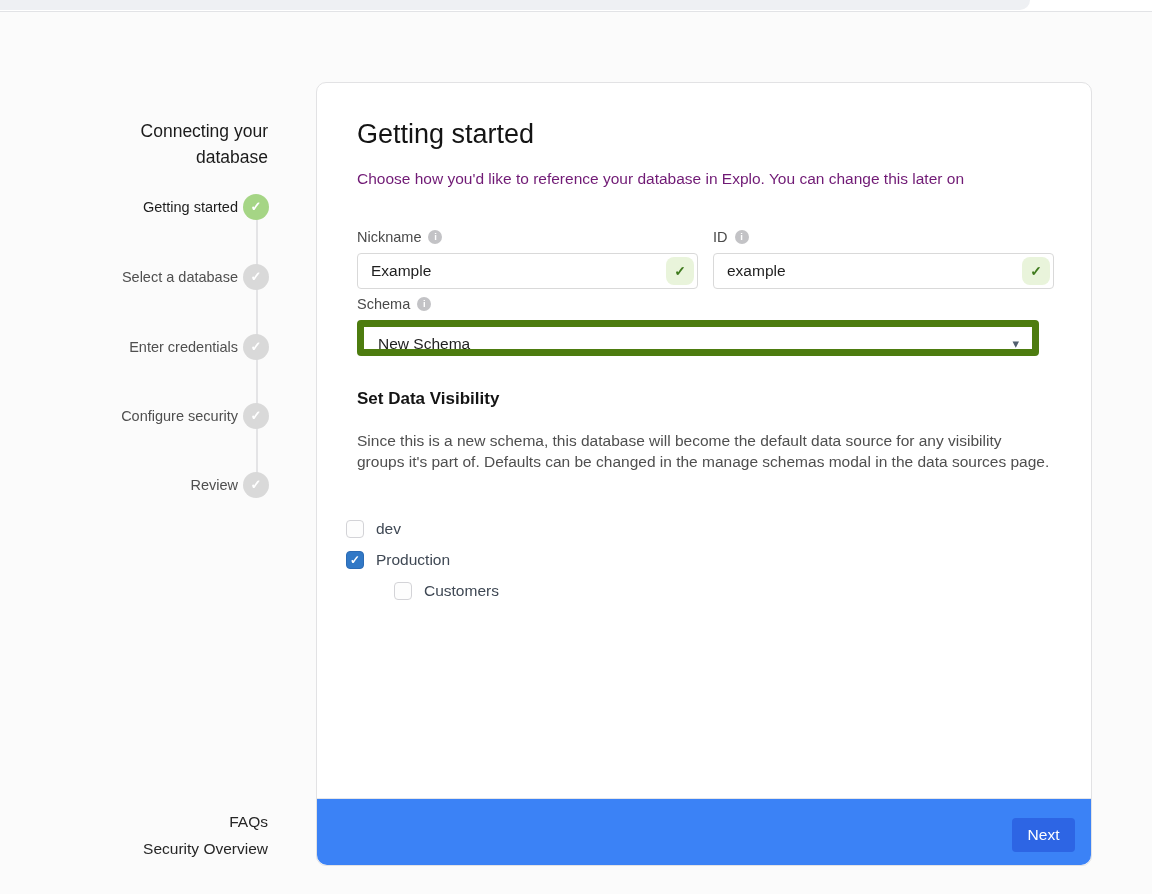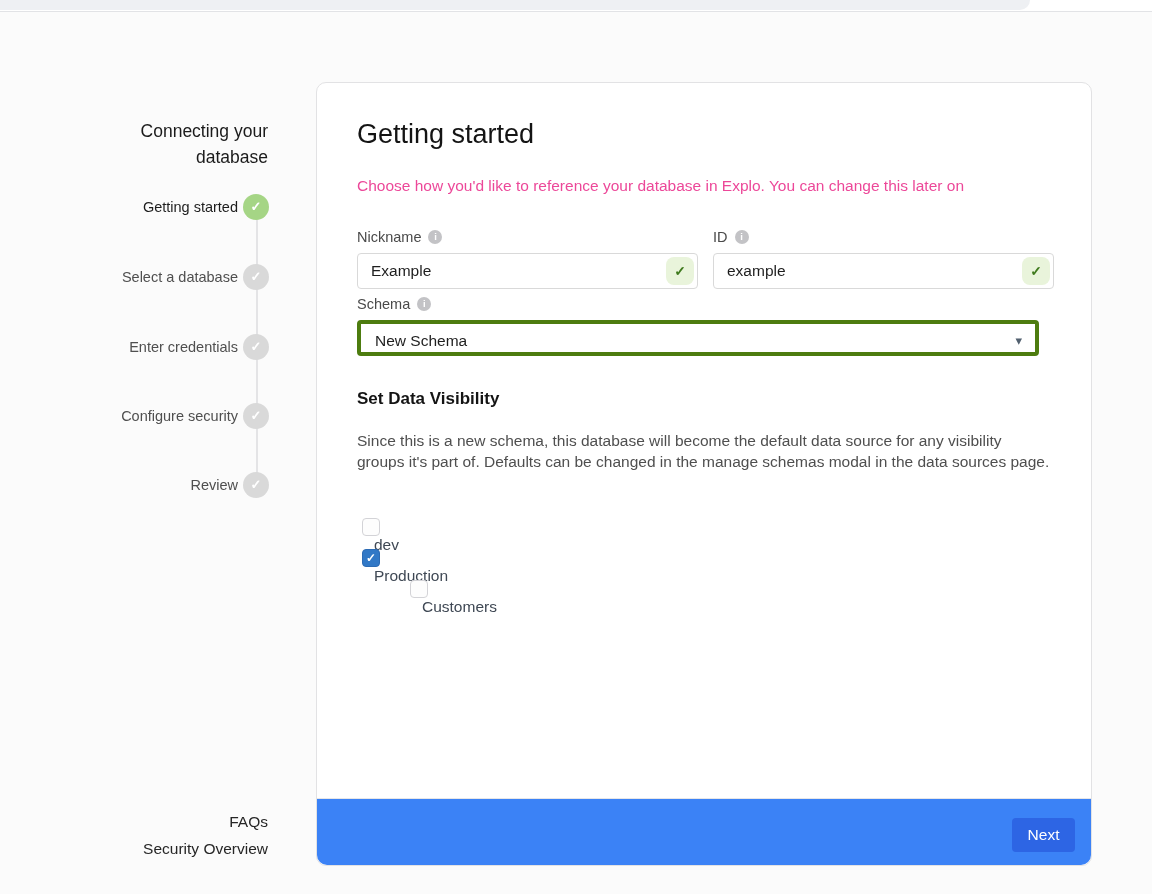--- a/index.html
+++ b/index.html
@@ -35,54 +35,54 @@
 
   .side-links { position:absolute; left:70px; top:809px; width:198px; text-align:right; }
   .side-link { display:block; font-size:15.5px; line-height:26.5px; color:#262626;
                cursor:pointer; }
 
   
   .card { position:absolute; left:316px; top:82px; width:776px; height:784px;
           background:#ffffff; border:1px solid #e2e2e4; border-radius:10px; }
   .card-title { position:absolute; left:40px; top:36px; font-size:27px;
                 font-weight:500; color:#141414; }
-  .card-subtitle { position:absolute; left:40px; top:94px; width:710px;
-                   font-size:15.5px; color:#ec4899; }
+  .card-subtitle { position:absolute; left:40px; top:87px; width:710px;
+                   font-size:15.5px; color:#701a75; }
 
   .field { position:absolute; }
   .field-nickname { left:40px; top:146px; width:341px; }
   .field-id       { left:396px; top:146px; width:341px; }
   .field-schema   { left:40px; top:213px; width:682px; }
   .field-label { display:flex; align-items:center; height:16px;
                  margin-bottom:8px; font-size:14.5px; color:#4a4a4a; }
   .info-icon { display:inline-block; width:14px; height:14px; margin-left:7px;
                border-radius:50%; background:#c3c3c6; color:#ffffff;
                font-size:9.5px; font-weight:bold; line-height:14px; text-align:center; }
   .input-wrap { position:relative; height:48px; }
   .text-input { width:100%; height:36px; border:1px solid #d9d9d9; border-radius:4px;
                 background:#ffffff; padding:0 40px 0 13px; font-size:15.5px;
                 color:#1e1e1e; font-family:"Liberation Sans", sans-serif; outline:none; }
   .valid-chip { position:absolute; right:4px; top:4px; width:28px; height:28px;
                 border-radius:8px; background:#e9f4db; color:#3f7a1d;
                 font-size:14px; font-weight:bold; line-height:28px; text-align:center; }
 
-  .select-box { position:relative; height:36px; border:4px solid #4d7c0f;
+  .select-box { position:relative; height:36px; border:7px solid #4d7c0f;
                 border-radius:4px; background:#ffffff; cursor:pointer; }
   .select-value { position:absolute; left:14px; top:0; line-height:34px;
                   font-size:15.5px; color:#1e1e1e; }
   .caret-down { position:absolute; right:13px; top:0; line-height:34px;
                 font-size:13px; color:#52606f; }
 
   .vis-heading { position:absolute; left:40px; top:306px; font-size:17px;
                  font-weight:bold; color:#141414; }
   .vis-desc { position:absolute; left:40px; top:348px; width:694px;
               font-size:15.5px; line-height:20.5px; color:#4f4f4f; }
 
-  .group-row { position:absolute; left:45px; height:20px; display:flex;
-               align-items:flex-start; cursor:pointer;flex-direction:column; }
+  .group-row { position:absolute; left:29px; height:20px; display:flex;
+               align-items:flex-end; cursor:pointer; }
   .group-row-0 { top:435px; } .group-row-1 { top:466px; } .group-row-2 { top:497px;padding-left:48px; }
   .cbox { width:18px; height:18px; border:1px solid #d3d3d7; border-radius:4px;
           background:#fdfdfd; color:#ffffff; font-size:12px; font-weight:bold;
           line-height:16px; text-align:center; flex:none; }
   .cbox .cbox-check { visibility:hidden; }
   .group-row.checked .cbox { background:#3178c6; border-color:#2c6bb4; }
   .group-row.checked .cbox .cbox-check { visibility:visible; }
   .group-label { margin-left:12px; font-size:15.5px; color:#3f4854; }
 
   .card-footer { position:absolute; left:0; right:0; bottom:0; height:67px;

